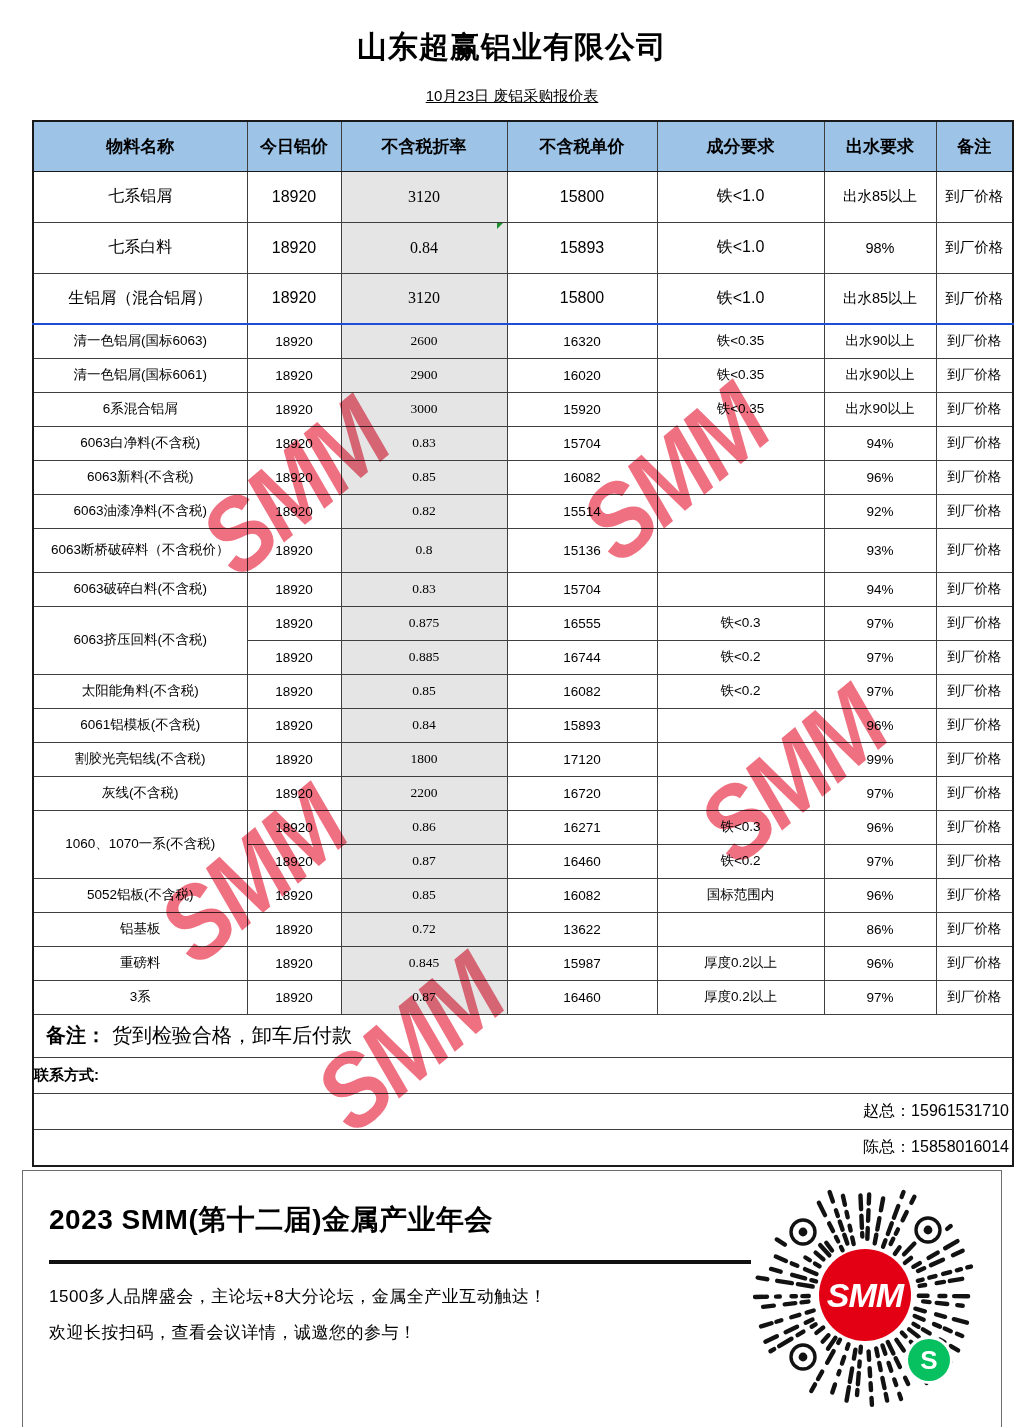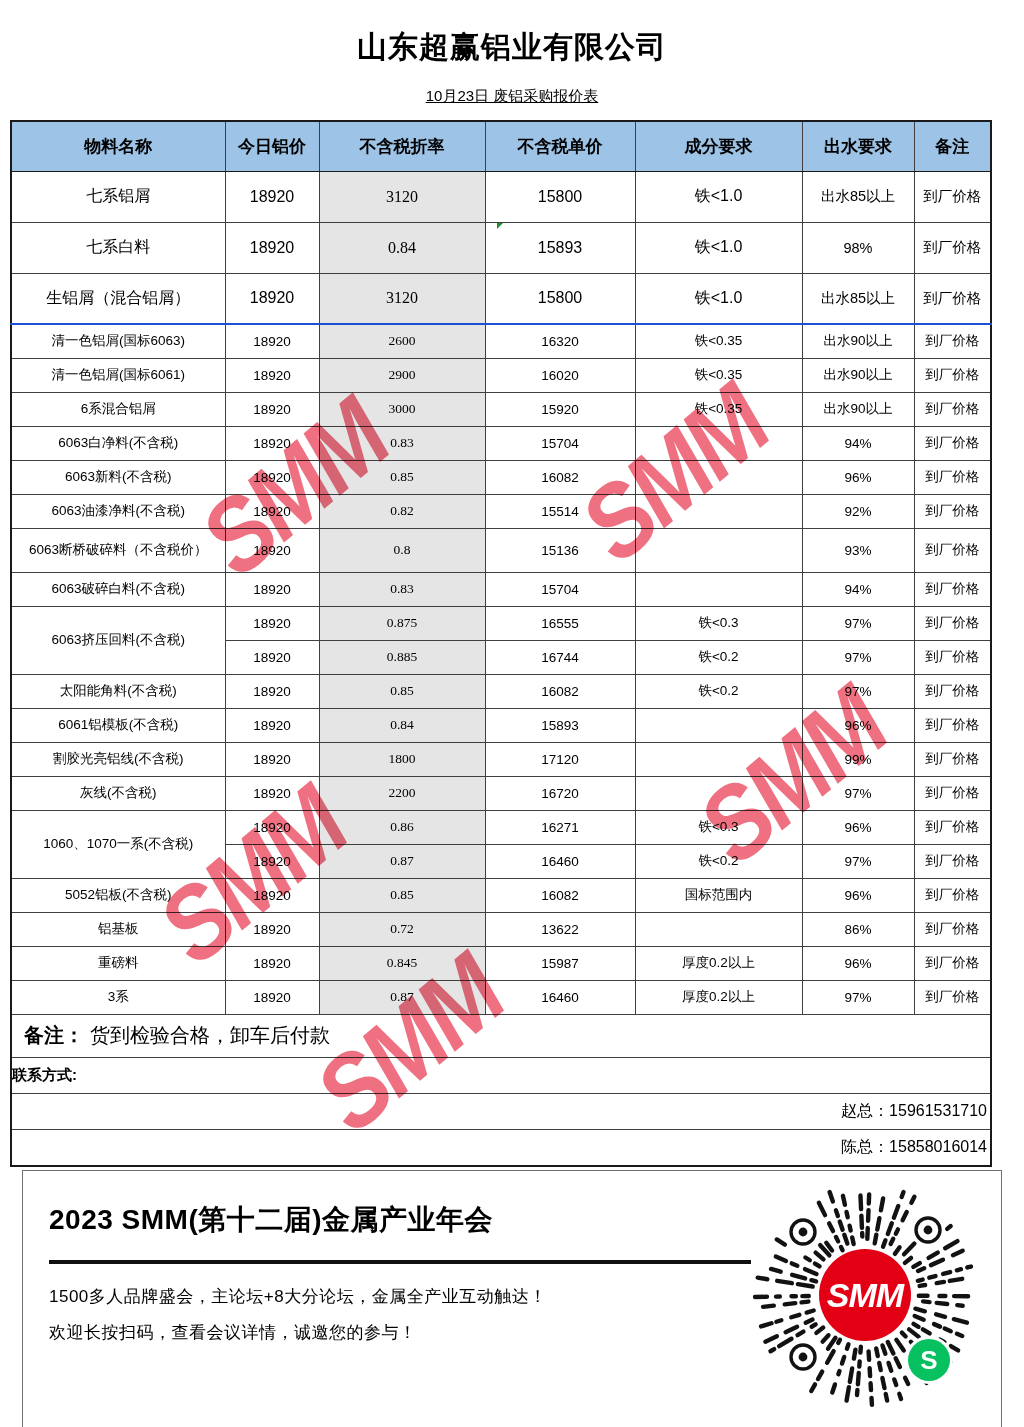--- a/index.html
+++ b/index.html
@@ -8,21 +8,21 @@
     font-family:"Liberation Sans","DejaVu Sans",sans-serif;color:#000;
     overflow:hidden;
   }
   .page{position:relative;width:1024px;height:1427px;padding-top:28px;box-sizing:border-box;}
 
   
   h1{margin:0 0 20px 0;text-align:center;font-size:30px;line-height:38px;font-weight:900;letter-spacing:1px;}
   .subtitle{text-align:center;font-size:15px;line-height:20px;margin-bottom:14px;font-weight:400;text-decoration:underline;}
 
   
-  table{table-layout:fixed;width:980px;margin-left:10px;border-collapse:collapse;border:2px solid #1a1a1a;}
+  table{table-layout:fixed;width:980px;margin-left:32px;border-collapse:collapse;border:2px solid #1a1a1a;}
   td{border:1px solid #3f3f3f;text-align:center;vertical-align:middle;padding:1px 3px;
      font-size:13.5px;overflow:hidden;}
   thead tr{height:50px;}
   thead td{background:#9DC3E6;font-weight:700;font-size:17px;border-bottom:1.5px solid #1a1a1a;}
   #body-rows tr{height:34px;}
   #body-rows tr:nth-child(1),#body-rows tr:nth-child(2),#body-rows tr:nth-child(3){height:51px;}
   #body-rows tr:nth-child(10){height:44px;}
   #body-rows tr:nth-child(-n+3) td{font-size:16px;}
   #body-rows tr:nth-child(-n+3) td.col-water,
   #body-rows tr:nth-child(-n+3) td.col-note{font-size:14.5px;}

